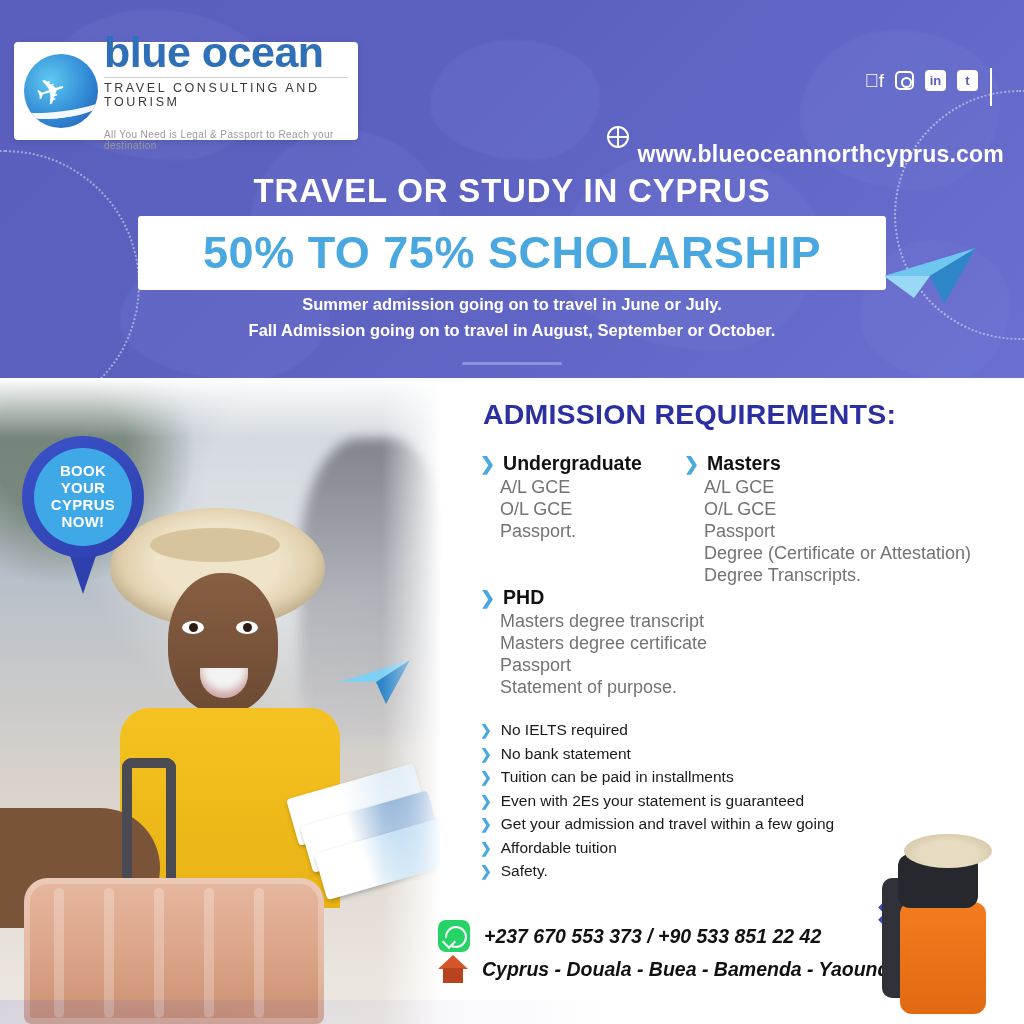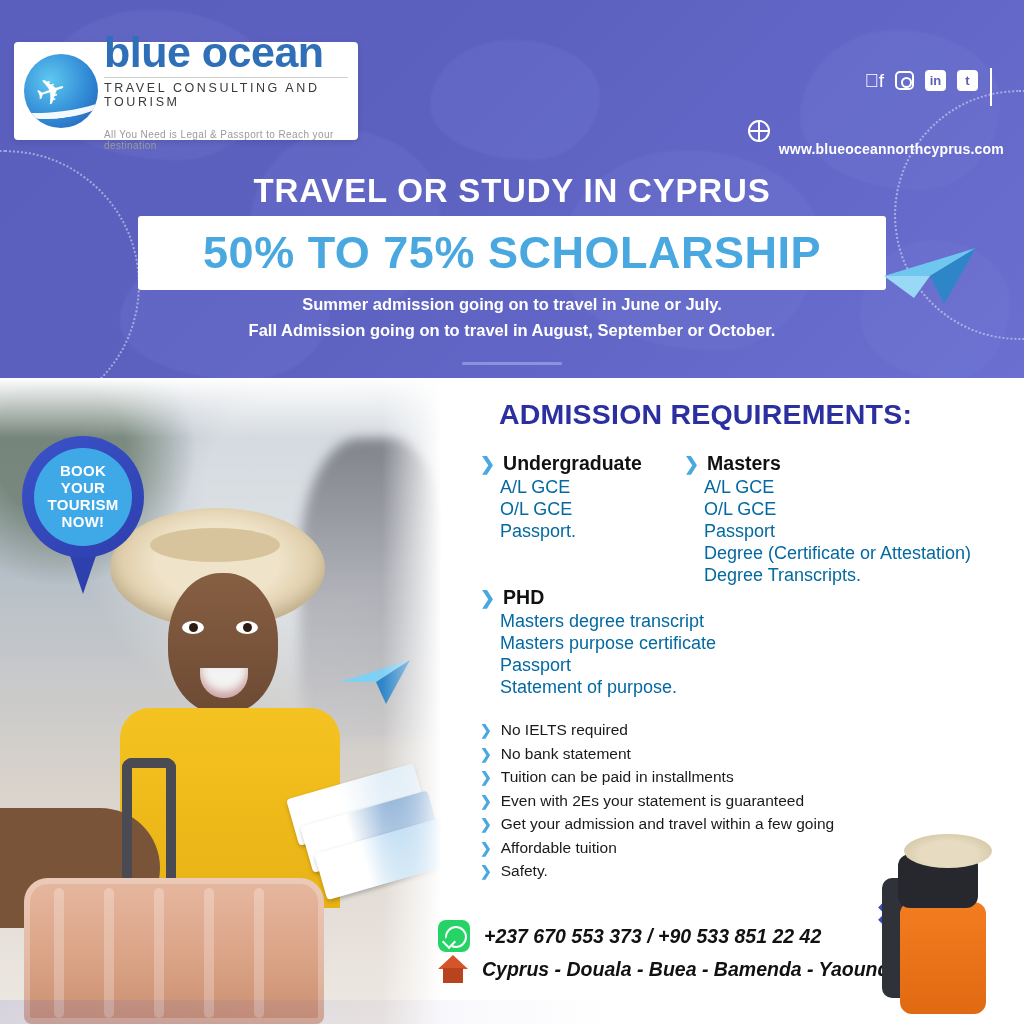--- a/index.html
+++ b/index.html
@@ -175,21 +175,21 @@
     transform: translateX(-1px);
   }
   .globe-icon::after {
     content: "";
     position: absolute; left: -2px; top: 50%;
     width: 22px; height: 0;
     border-top: 2px solid #ffffff;
     transform: translateY(-1px);
   }
   .website-text {
-    font-size: 14px;
+    font-size: 23px;
     font-weight: bold;
     letter-spacing: .2px;
     margin-top: 36px;
   }
 
   .headline {
     position: absolute;
     top: 172px; left: 0; width: 1024px;
     text-align: center;
     color: #ffffff;
@@ -426,21 +426,21 @@
     color: #ffffff;
     font-size: 15px;
     font-weight: bold;
     line-height: 1.12;
     letter-spacing: .3px;
   }
 
   
   .req-title {
     position: absolute;
-    left: 499px; top: 398px;
+    left: 483px; top: 398px;
     font-size: 28.5px;
     font-weight: bold;
     color: #2b2fa0;
     letter-spacing: .2px;
   }
   .col {
     position: absolute;
     color: #111111;
   }
   .col-ug { left: 480px; top: 452px; width: 200px; }
@@ -458,21 +458,21 @@
   .chev {
     color: #4aa8e0;
     font-size: 18px;
     font-weight: bold;
     line-height: 1;
   }
   .grp-list { list-style: none; padding-left: 20px; }
   .grp-list li {
     font-size: 18px;
     line-height: 1.22;
-    color: #0369a1;
+    color: #737373;
   }
 
   .perks {
     position: absolute;
     left: 480px; top: 718px;
     width: 480px;
     list-style: none;
   }
   .perks li {
     display: flex;
@@ -703,21 +703,21 @@
     <div class="photo-fade-top"></div>
   </div>
 
   <div class="pin">
     <div class="pin-tail"></div>
     <div class="pin-head"></div>
     <div class="pin-inner">
       <span>
         <span>BOOK</span><br>
         <span>YOUR</span><br>
-        <span>TOURISM</span><br>
+        <span>CYPRUS</span><br>
         <span>NOW!</span>
       </span>
     </div>
   </div>
 
   <div class="req-title">ADMISSION REQUIREMENTS:</div>
 
   <div class="col col-ug">
     <div class="grp-head">
       <span class="chev">❯</span>
@@ -744,21 +744,21 @@
     </ul>
   </div>
 
   <div class="col col-phd">
     <div class="grp-head">
       <span class="chev">❯</span>
       <span>PHD</span>
     </div>
     <ul class="grp-list">
       <li>Masters degree transcript</li>
-      <li>Masters purpose certificate</li>
+      <li>Masters degree certificate</li>
       <li>Passport</li>
       <li>Statement of purpose.</li>
     </ul>
   </div>
 
   <ul class="perks">
     <li>
         <span class="chev">❯</span>
         <span>No IELTS required</span>
       </li>

